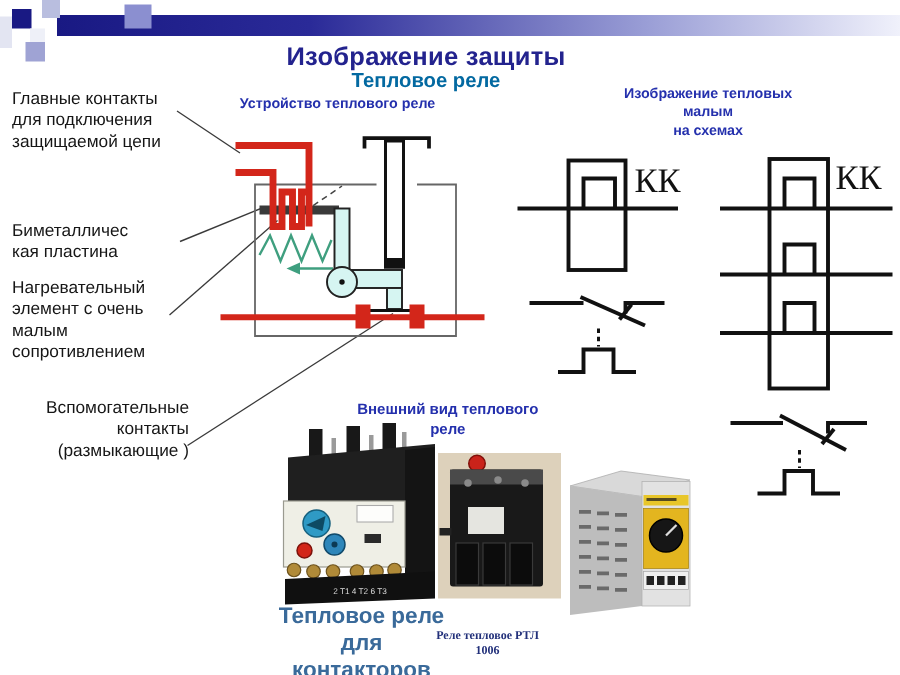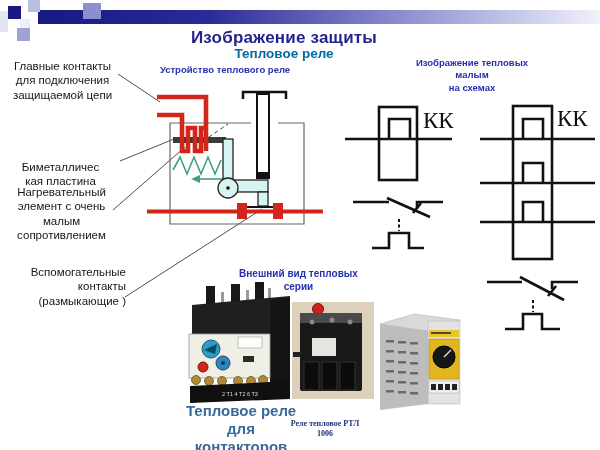--- a/index.html
+++ b/index.html
@@ -2,21 +2,21 @@
 <html><head>
 <meta charset="utf-8">
 <style>
   html,body{margin:0;padding:0;}
   body{
     width:600px;height:450px;position:relative;background:#ffffff;
     font-family:"Liberation Sans",sans-serif;overflow:hidden;
   }
   .abs{position:absolute;}
   .txt{position:absolute;white-space:pre-line;}
-  .c{text-align:center}.r{text-align:center}.l{text-align:right}
+  .c{text-align:center}.r{text-align:left}.l{text-align:right}
   .slide-title{font-size:17px;font-weight:bold;color:#23238e;letter-spacing:.2px;}
   .slide-subtitle{font-size:13.5px;font-weight:bold;color:#0369a1;}
   .heading{font-weight:bold;color:#2430ad;font-size:9.5px;line-height:1.3;}
   .callout{font-size:11.5px;line-height:1.26;color:#161616;}
   .cap1{font-size:15px;font-weight:bold;color:#3a6a9a;line-height:1.2;}
   .cap2{font-size:8px;font-weight:bold;color:#22307a;font-family:Liberation Serif, serif;line-height:1.3;margin-top:20px;}
   .deco{position:absolute;}
   svg text{font-family:"Liberation Serif",serif;}
 </style>
 </head>
@@ -30,26 +30,26 @@
 <div class="deco" style="left:83px;top:3px;width:18px;height:16px;background:#8b8fd0;"></div>
 <div class="deco" style="left:20px;top:19px;width:10px;height:10px;background:#eef0f8;"></div>
 <div class="deco" style="left:17px;top:28px;width:13px;height:13px;background:#9fa3d4;"></div>
 
 <div class="txt c slide-title" style="left:124px;top:28px;width:320px;">Изображение защиты</div>
 <div class="txt c slide-subtitle" style="left:124px;top:46px;width:320px;">Тепловое реле</div>
 
 <div class="txt c heading" style="left:150px;top:64px;width:150px;">Устройство теплового реле</div>
 <div class="txt c heading" style="left:402px;top:57px;width:140px;">Изображение тепловых малым
 на схемах</div>
-<div class="txt c heading" style="left:226px;top:267px;width:145px;font-size:10px;">Внешний вид тепловых серии</div>
+<div class="txt c heading" style="left:226px;top:267px;width:145px;font-size:10px;">Внешний вид теплового реле</div>
 
 <div class="txt r callout" style="left:8px;top:59px;width:109px;">Главные контакты
 для подключения
 защищаемой цепи</div>
-<div class="txt r callout" style="left:8px;top:147px;width:105px;margin-top:13px;">Биметалличес
+<div class="txt r callout" style="left:8px;top:147px;width:105px;">Биметалличес
 кая пластина</div>
 <div class="txt r callout" style="left:8px;top:185px;width:107px;">Нагревательный
 элемент с очень
 малым
 сопротивлением</div>
 <div class="txt l callout" style="left:8px;top:265px;width:118px;">Вспомогательные
 контакты
 (размыкающие  )</div>
 
 <div class="txt c cap1" style="left:181px;top:402px;width:120px;">Тепловое реле для

